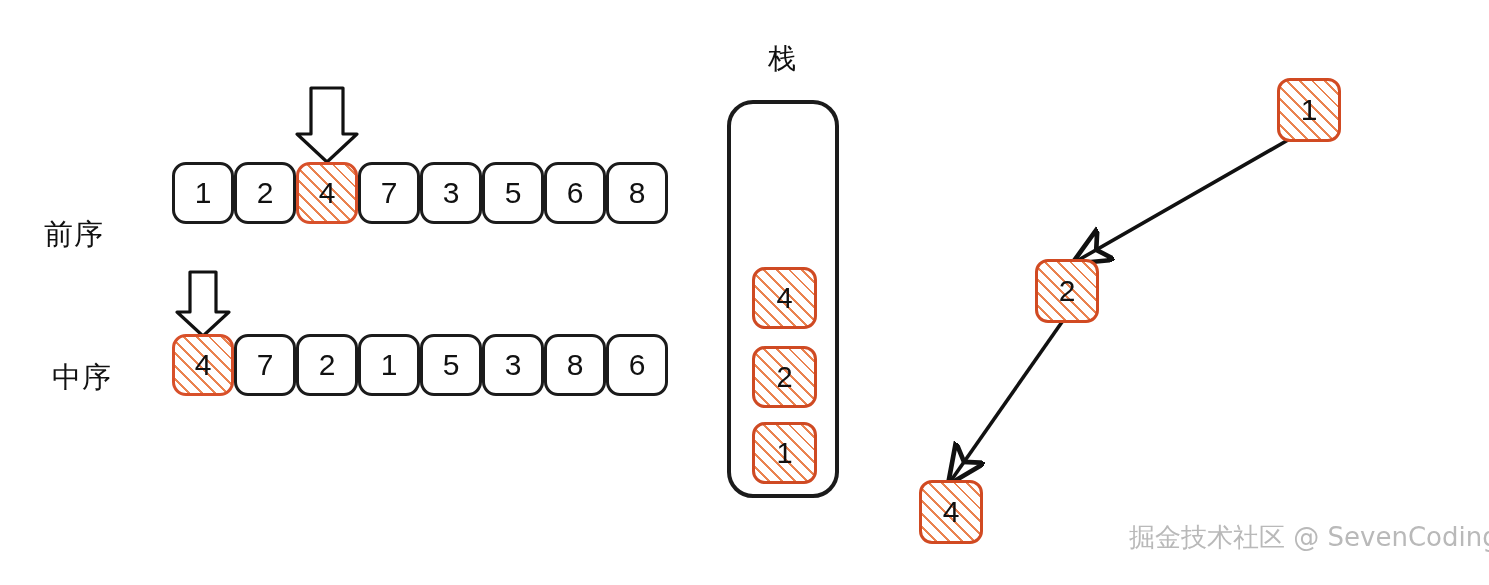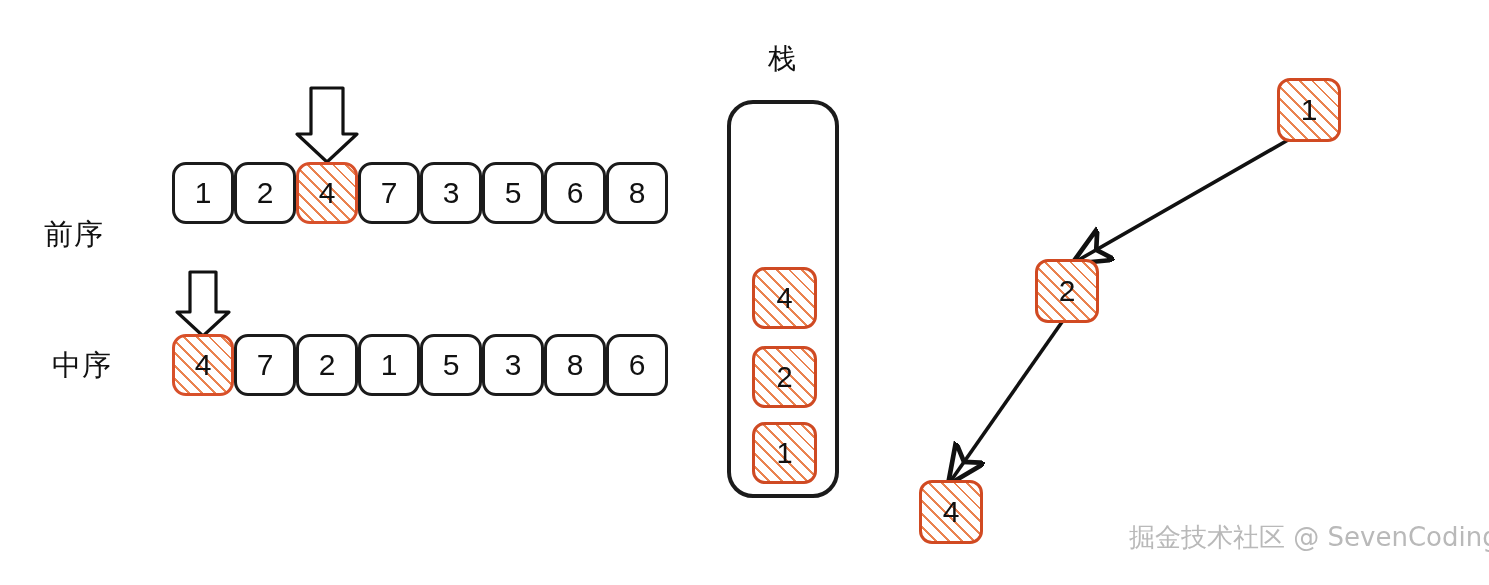--- a/index.html
+++ b/index.html
@@ -139,21 +139,21 @@
     <div class="cell hl" style="border-color:#1b1b1b;background-image:none;">1</div>
     <div class="cell">2</div>
     <div class="cell hl">4</div>
     <div class="cell">7</div>
     <div class="cell">3</div>
     <div class="cell">5</div>
     <div class="cell">6</div>
     <div class="cell">8</div>
   </div>
 
-  <div class="abs row-label" style="left:52px; top:346px;">中序</div>
+  <div class="abs row-label" style="left:52px; top:358px;">中序</div>
 
   <div class="abs" style="left:172px; top:334px; display:flex;">
     <div class="cell hl">4</div>
     <div class="cell">7</div>
     <div class="cell">2</div>
     <div class="cell">1</div>
     <div class="cell">5</div>
     <div class="cell">3</div>
     <div class="cell">8</div>
     <div class="cell">6</div>

